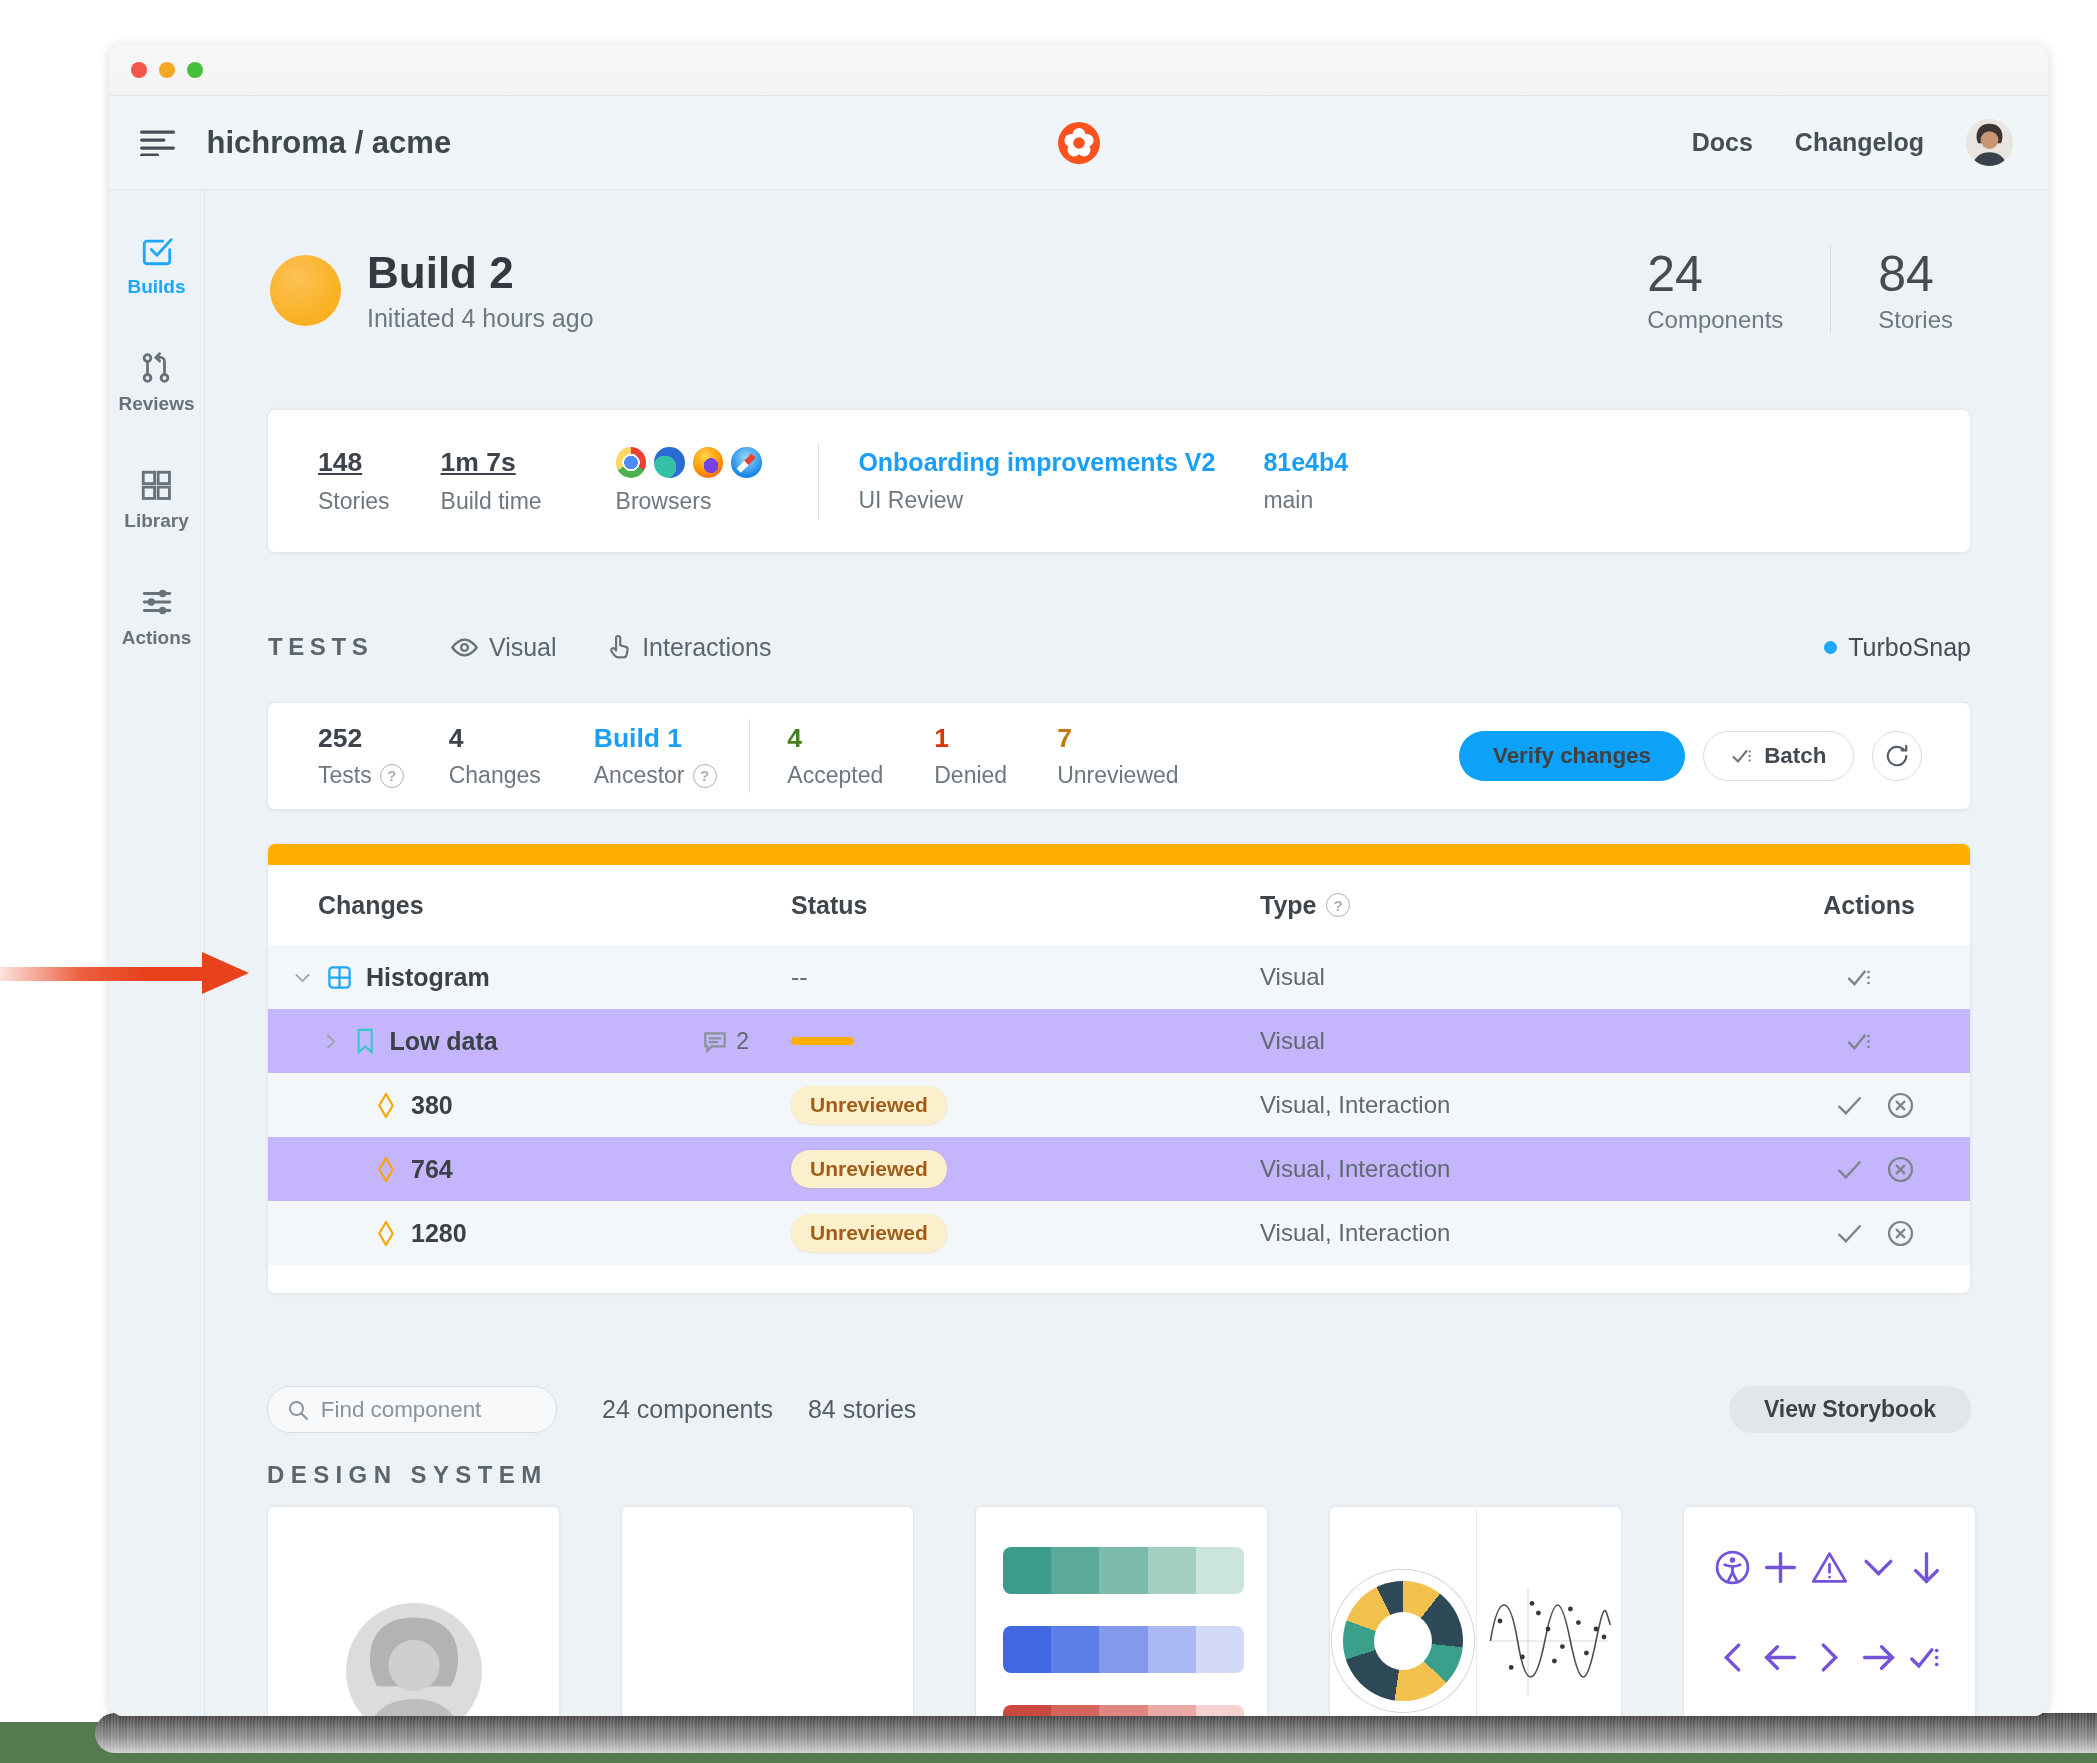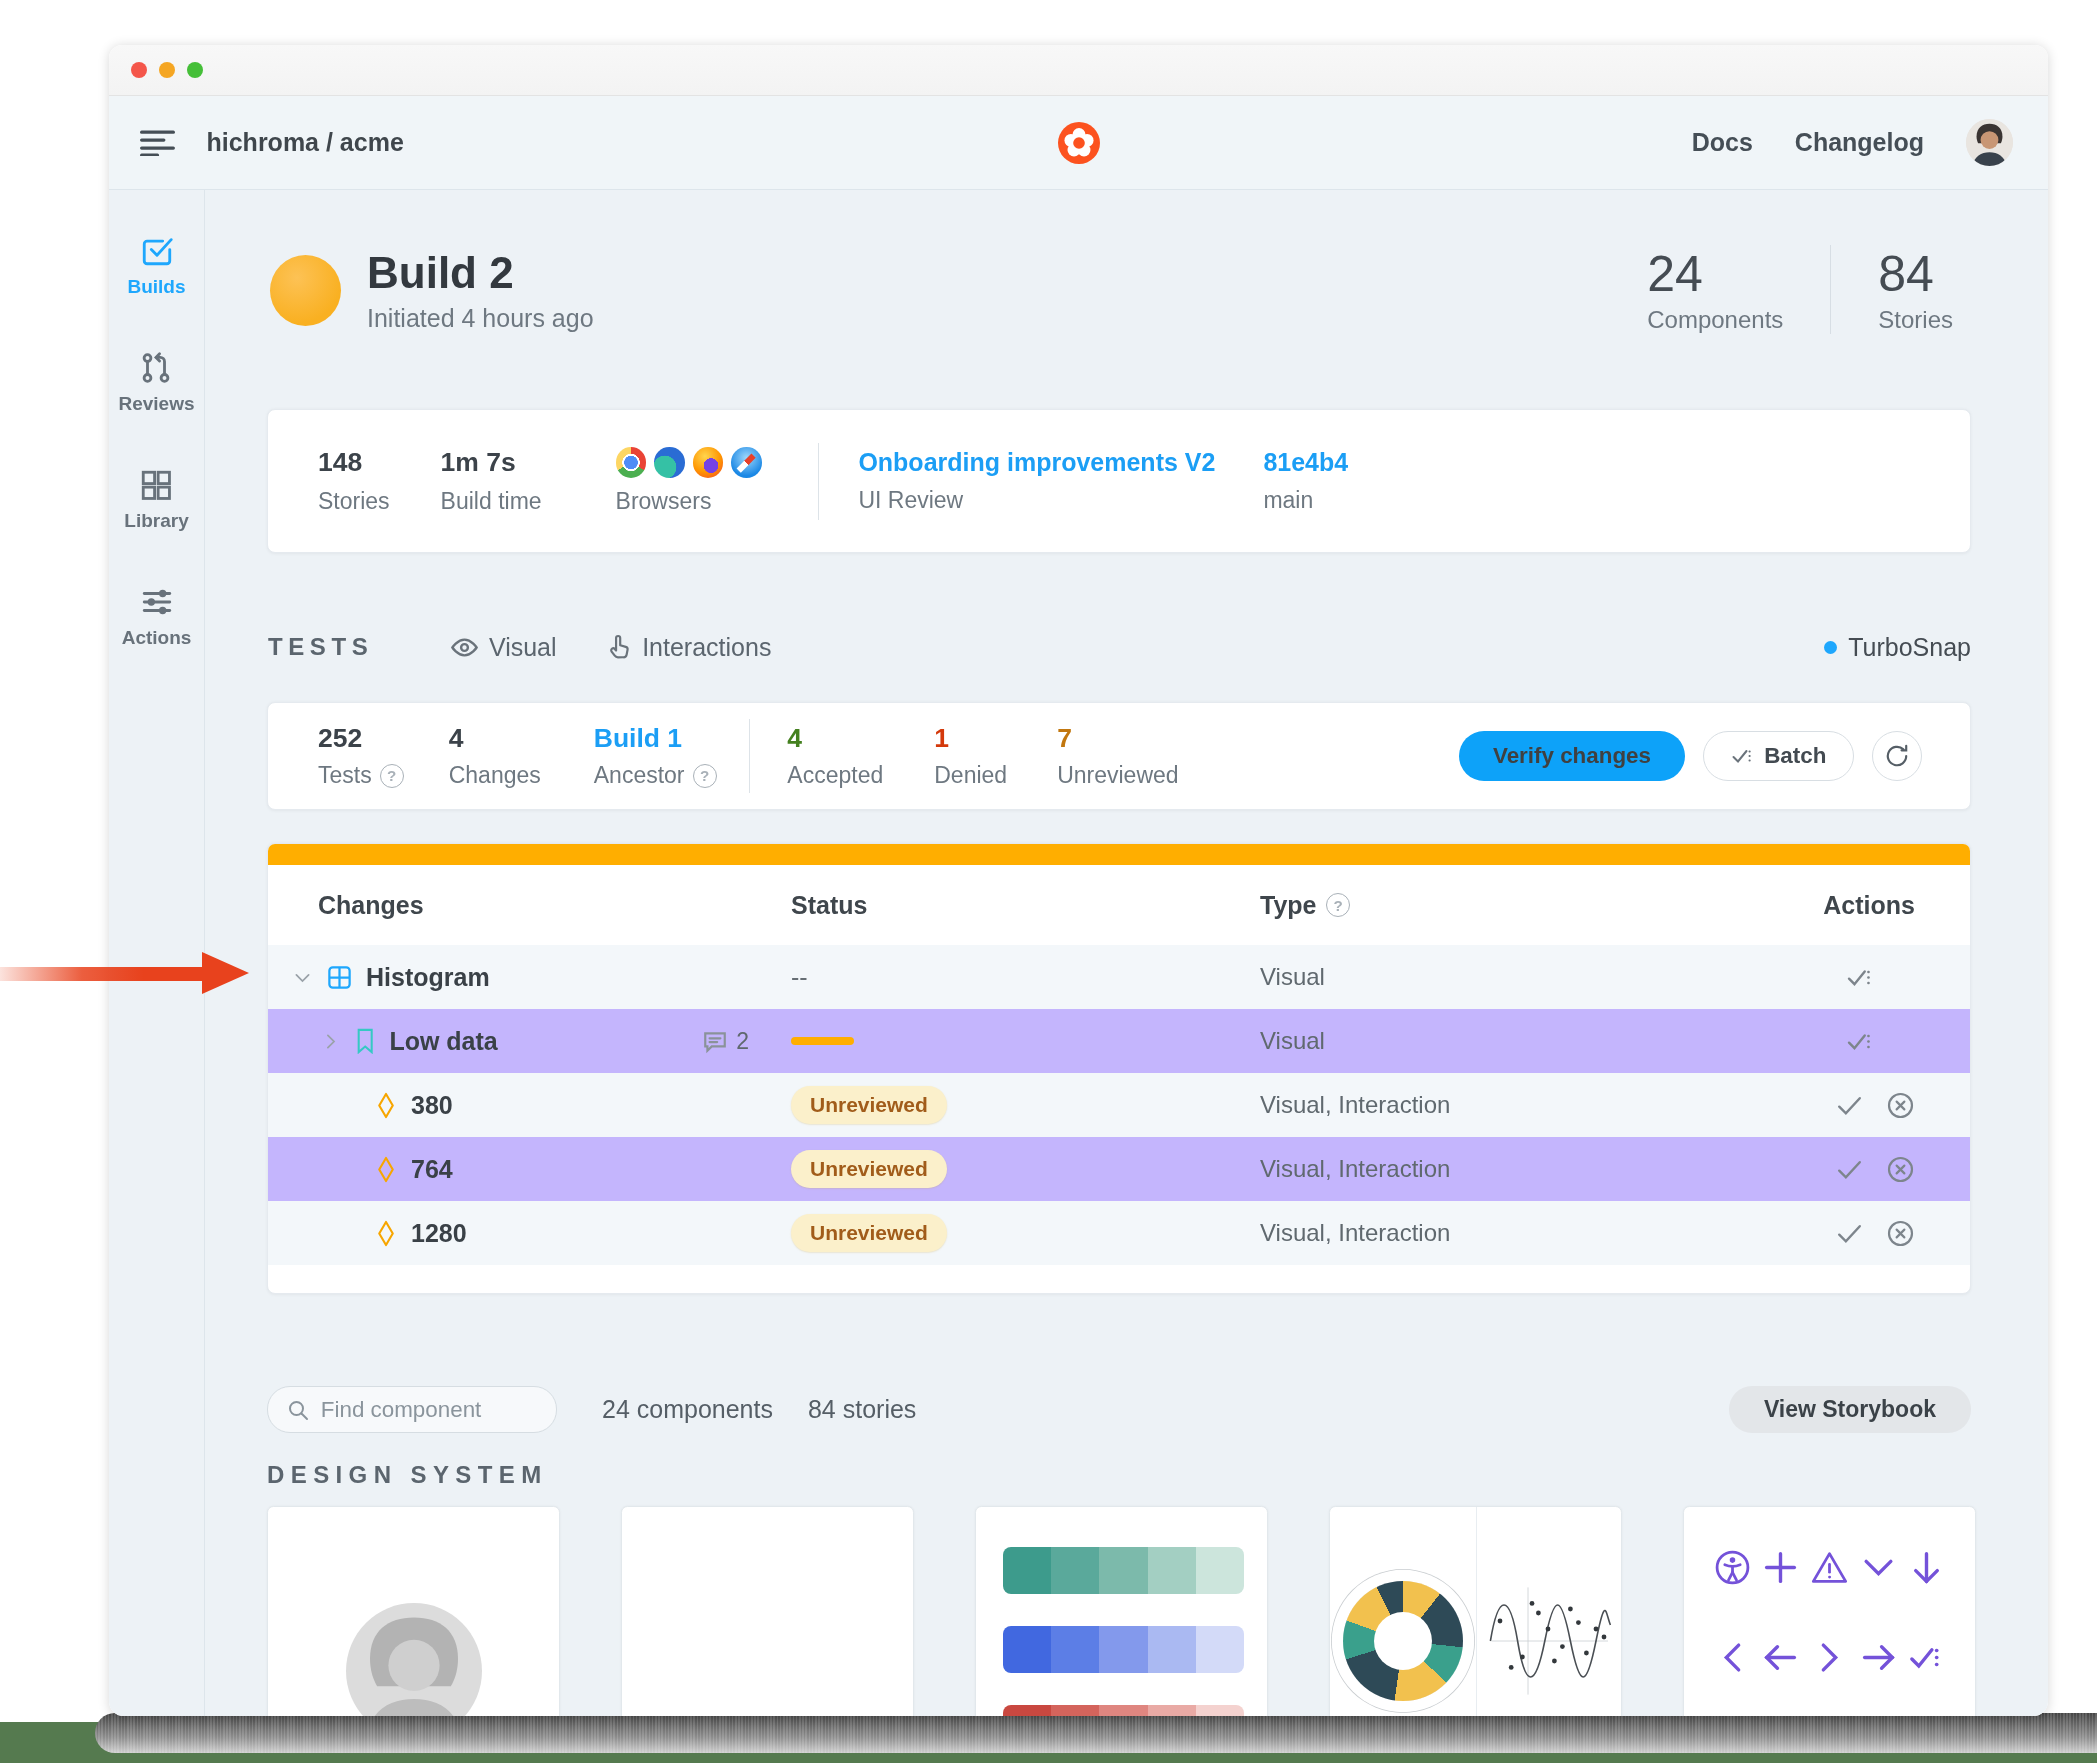--- a/index.html
+++ b/index.html
@@ -21,21 +21,21 @@
   .dots { display:flex; gap:12px; }
   .dot { width:16px; height:16px; border-radius:50%; }
   .dot.red { background:#f4564a; } .dot.yellow { background:#f5a623; } .dot.green { background:#45bf38; }
 
   .app { position:absolute; top:51px; left:0; right:0; bottom:0; background:#edf2f6; }
 
   
   .header { position:relative; height:94px; border-bottom:0.8px solid #dde5eb; background:#f0f5f8;
     display:flex; align-items:center; padding:0 35px 0 30.5px; }
   .menu-icon { width:35px; height:27px; margin-right:32px; cursor:pointer; }
-  .breadcrumb { font-size:25px; font-weight:700; color:#3f464c; }
+  .breadcrumb { font-size:31px; font-weight:700; color:#3f464c; }
   .logo { position:absolute; left:50%; top:50%; transform:translate(-50%,-50%); width:42px; height:42px; }
   .header-right { margin-left:auto; display:flex; align-items:center; gap:42px; }
   .nav-link { font-size:25px; font-weight:700; color:#454e56; cursor:pointer; }
   .avatar { width:47px; height:47px; border-radius:50%; overflow:hidden; background:#e7e3df; }
 
   
   .sidebar { position:absolute; top:94px; left:0; bottom:0; width:96px; border-right:0.8px solid #dde5eb;
     display:flex; flex-direction:column; align-items:center; padding-top:44px; gap:53px; }
   .side-item { display:flex; flex-direction:column; align-items:center; gap:8px; color:#68727b; cursor:pointer; }
   .side-item .icn { width:34px; height:34px; }
@@ -56,21 +56,21 @@
   .bstat + .bstat { border-left:0.8px solid #d7dee4; }
   .bstat:last-child { padding-right:0; }
   .bstat .v { font-size:50px; font-weight:400; color:#454c53; }
   .bstat .l { font-size:24px; color:#6e7881; margin-top:3.2px; }
 
   .card { position:absolute; background:#fff; border:0.8px solid #e5eaef; border-radius:8px;
      box-shadow:0 0.8px 3.2px rgba(0,0,0,.05); }
 
   .info-card { left:62px; top:219px; width:1704px; height:144px; display:flex; align-items:center; }
   .istat { margin-left:0; }
-  .istat .v { font-size:26.5px; font-weight:700; color:#3c434a; }
+  .istat .v { font-size:26.5px; font-weight:700; color:#3c434a;text-decoration:underline; }
   .istat .l { font-size:23px; color:#6e7881; margin-top:9.6px; }
   .browsers { display:flex; gap:8px; }
   .bicon { width:30.5px; height:30.5px; border-radius:50%; }
   .b-chrome { background:radial-gradient(circle at 50% 50%, #4e8df6 0 31%, #fff 32% 40%, rgba(0,0,0,0) 41%),
               conic-gradient(#ea4335 0 120deg, #4caf50 120deg 240deg, #fdd663 240deg 360deg); }
   .b-edge { background:radial-gradient(circle at 35% 65%, #35c1a5 0 40%, rgba(0,0,0,0) 41%),
             radial-gradient(circle at 60% 35%, #2a6cd4 0 70%, #1b4fae); }
   .b-firefox { background:radial-gradient(circle at 60% 60%, #7542e5 0 28%, rgba(0,0,0,0) 29%),
                radial-gradient(circle at 40% 30%, #ffd54d, #ff9500 55%, #f2442d); }
   .b-safari { background:radial-gradient(circle at 50% 35%, #9fd8fb, #1b88e5 70%); position:relative; }

